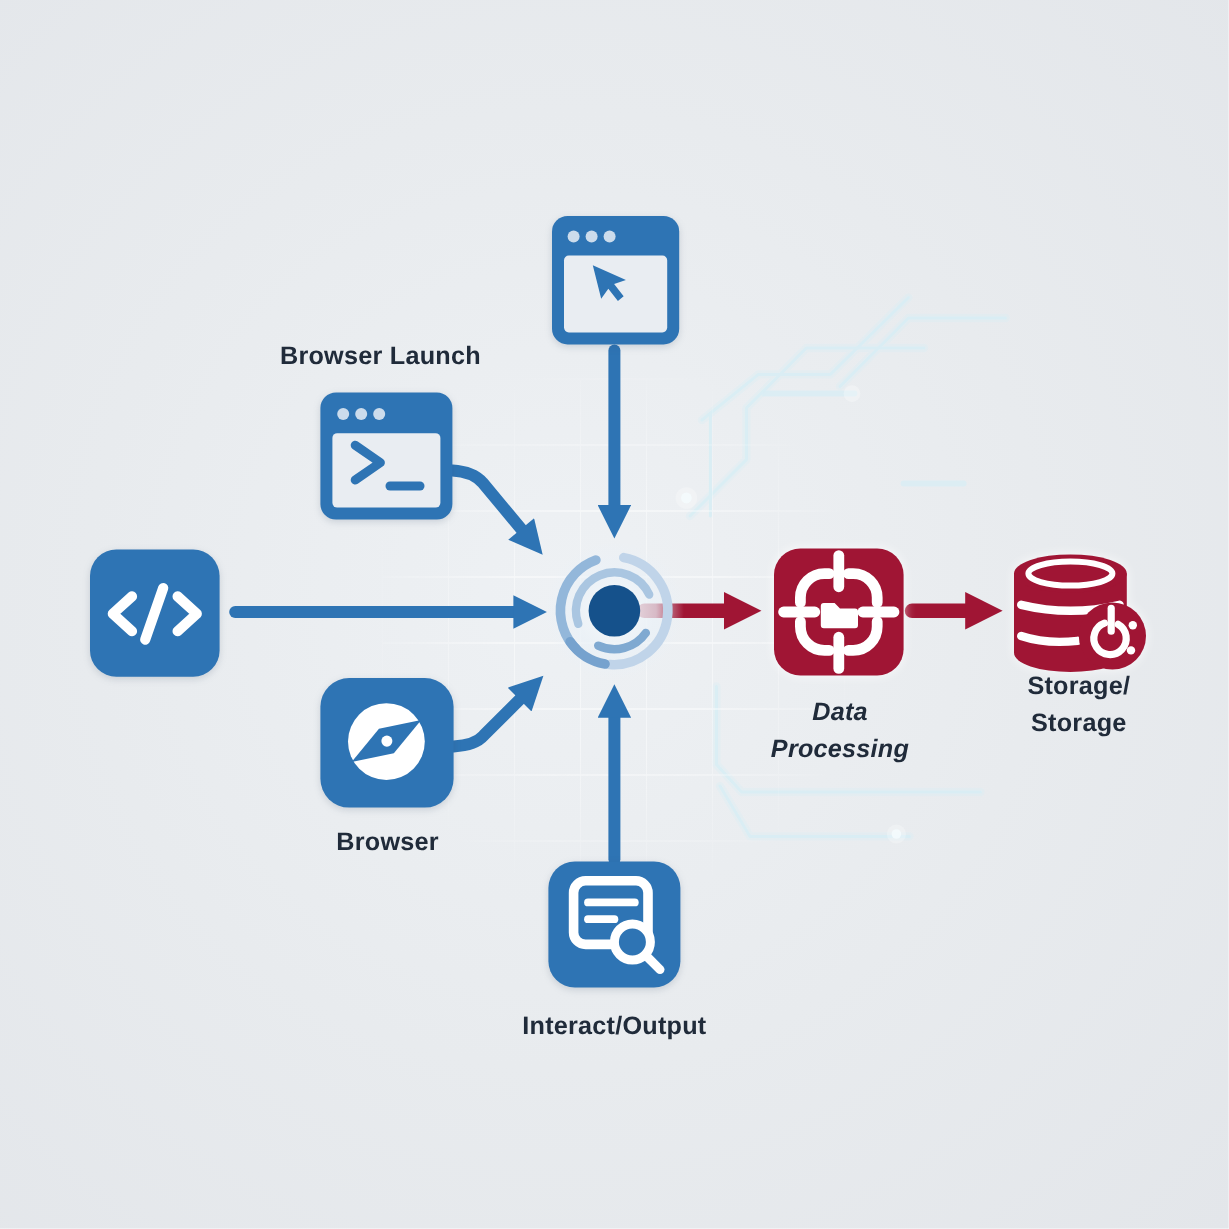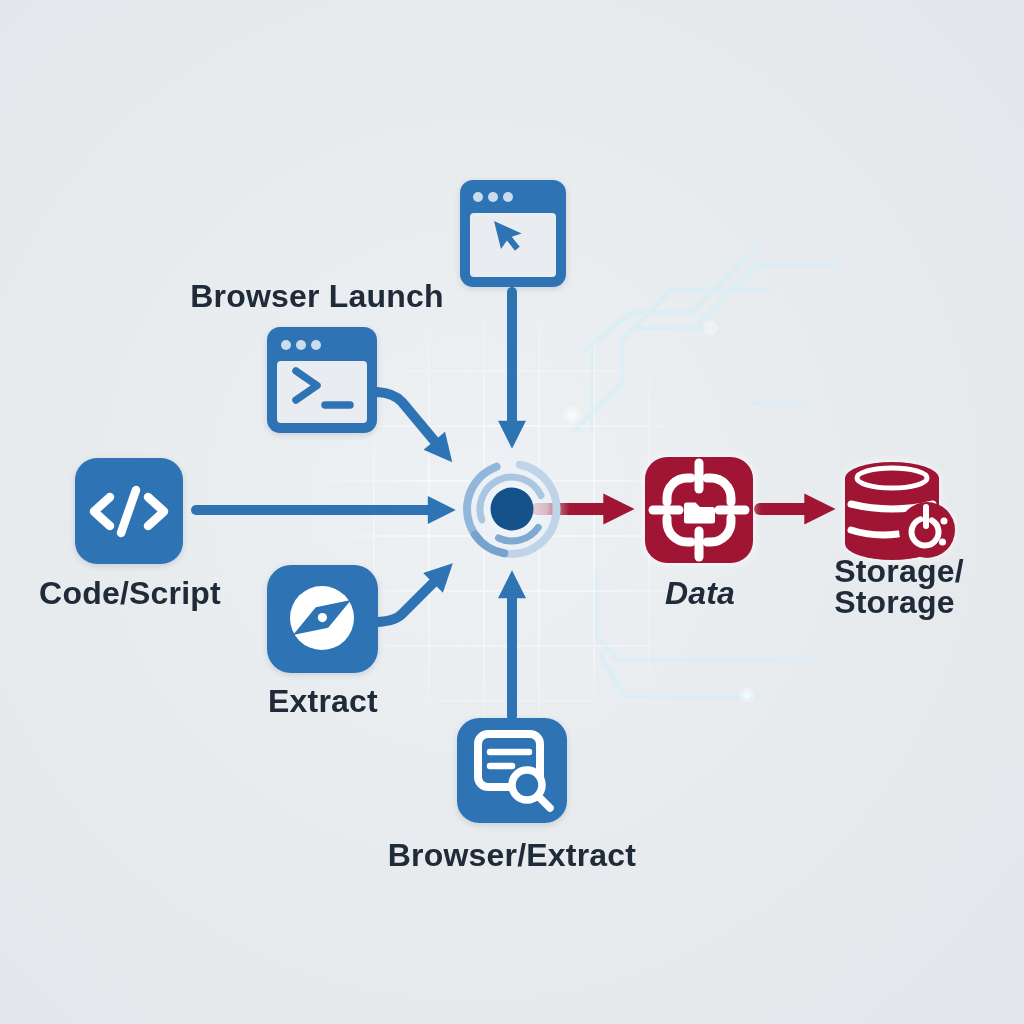--- a/index.html
+++ b/index.html
@@ -11,22 +11,22 @@
   .layer{position:absolute;left:0;top:0;width:1024px;height:1024px;}
   .grid{
     position:absolute;left:318px;top:315px;width:390px;height:420px;opacity:.5;
     background-image:
       repeating-linear-gradient(to right, rgba(255,255,255,.85) 0 1.5px, transparent 1.5px 55px),
       repeating-linear-gradient(to bottom, rgba(255,255,255,.85) 0 1.5px, transparent 1.5px 55px);
     -webkit-mask-image:radial-gradient(ellipse at center, #000 35%, transparent 78%);
     mask-image:radial-gradient(ellipse at center, #000 35%, transparent 78%);
   }
   .lbl{
-    position:absolute;transform:translateX(-50%);
-    font-size:32px;font-weight:600;letter-spacing:.2px;line-height:31px;
+    position:absolute;transform:translateX(-50%);text-align:center;
+    font-size:21px;font-weight:600;letter-spacing:.2px;line-height:31px;
     color:var(--label,#202b3a);white-space:nowrap;
   }
   .f-blue{fill:var(--blue);}        .s-blue{stroke:var(--blue);}
   .f-red{fill:var(--crimson);}      .s-red{stroke:var(--crimson);}
   .f-white{fill:#ffffff;}           .s-white{stroke:#ffffff;}
   .f-win{fill:var(--windowFill);}   .f-dot{fill:var(--dotFill);}
   .arrow{fill:none;stroke-linecap:round;stroke-linejoin:round;}
   .circuit{stroke:var(--circuit);fill:none;stroke-linecap:round;stroke-linejoin:round;}
   .icon-shadow{filter:drop-shadow(0 2px 3px rgba(50,70,100,.18));}
   .red-glow{filter:drop-shadow(0 0 5px rgba(255,255,255,.75));}
@@ -177,24 +177,24 @@
       <g>
         <path d="M931.8 520.3 A13.5 13.5 0 1 1 920.4 519.3" fill="none" class="s-white" stroke-width="6" stroke-linecap="round"></path>
         <path d="M926 507 V526" class="s-white" stroke-width="6" stroke-linecap="round"></path>
         <circle cx="944" cy="521" r="3.5" class="f-white"></circle>
         <circle cx="942.5" cy="542" r="3.5" class="f-white"></circle>
       </g>
     </g>
   </svg>
 
   <div class="lbl" style="left:317px;top:281px;">Browser Launch</div>
-  <div class="lbl" style="left:130px;top:578px;">Code/Script</div>
-  <div class="lbl" style="left:323px;top:686px;">Extract</div>
-  <div class="lbl" style="left:512px;top:840px;">Browser/Extract</div>
+  <div class="lbl" style="left:323px;top:686px;">Browser</div>
+  <div class="lbl" style="left:512px;top:840px;">Interact/Output</div>
   <div class="lbl" style="left:700px;top:578px;font-style:italic;">
     <span style="display:block">Data</span>
+    <span style="display:block">Processing</span>
   </div>
   <div class="lbl" style="left:899px;top:556px;">
     <span style="display:block">Storage/</span>
     <span style="display:block">Storage</span>
   </div>
 
 </div>
 
 </body></html>

